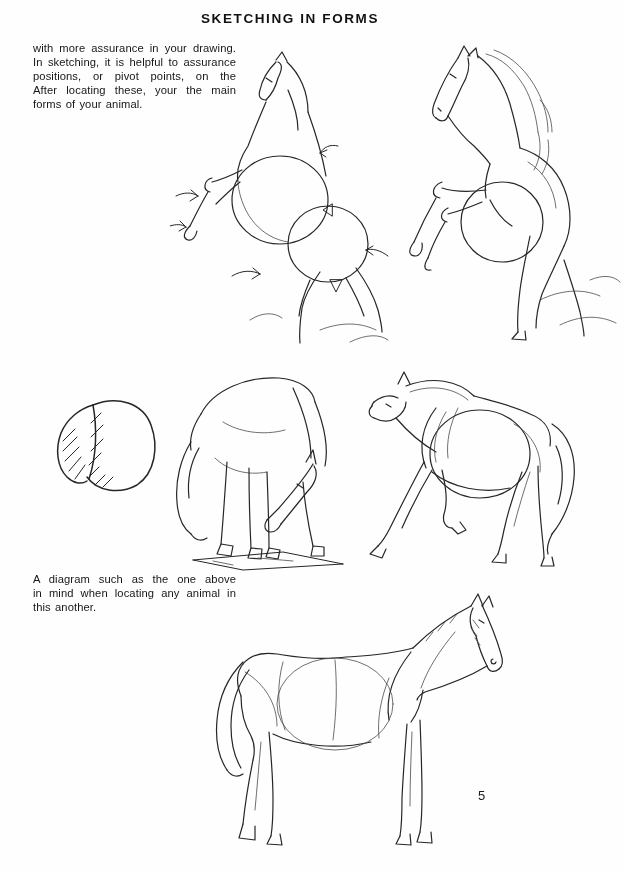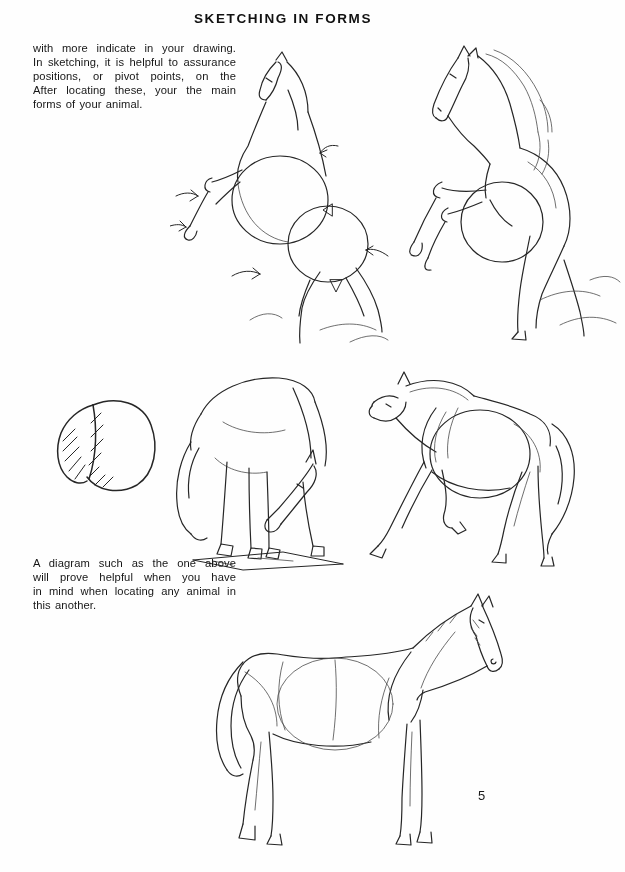--- a/index.html
+++ b/index.html
@@ -6,63 +6,63 @@
   body{
     width:625px;height:872px;
     background:#fefefe;
     font-family:"Liberation Sans", sans-serif;
     position:relative;
     overflow:hidden;
     color:#1f1f1f;
   }
   .page{position:absolute;inset:0;}
   .page-title{
-    position:absolute;left:194px;top:11px;
+    position:absolute;left:201px;top:11px;
     font-size:13.5px;font-weight:bold;letter-spacing:1.6px;
     color:#111;
     white-space:nowrap;
   }
   .para{
     position:absolute;left:33px;width:203px;
     font-size:11.2px;line-height:14px;
     color:#161616;
     letter-spacing:0.1px;
   }
   .para .ln{
     text-align:justify;
     text-align-last:justify;
     height:14px;overflow:hidden;
     word-spacing:1px;
   }
   .para .ln.last{
     text-align:center;text-align-last:left;
   }
   #intro{top:41px;}
-  #note{top:556px;}
+  #note{top:572px;}
   .page-num{
     position:absolute;left:478px;top:788px;
     font-size:13px;color:#1a1a1a;
   }
   .fig{position:absolute;}
   svg{display:block;}
   .ink{stroke:#262626;fill:none;stroke-linecap:round;stroke-linejoin:round;}
   .w1{stroke-width:1;}
   .w12{stroke-width:1.2;}
   .w15{stroke-width:1.5;}
   .lt{stroke:#4a4a4a;stroke-width:0.8;}
 </style>
 </head>
 <body>
 
 <div class="page">
 
   <div class="page-title">SKETCHING IN FORMS</div>
 
   <div class="para" id="intro">
-    <div class="ln">with more indicate in your drawing.</div>
+    <div class="ln">with more assurance in your drawing.</div>
     <div class="ln">In sketching, it is helpful to assurance the</div>
     <div class="ln">positions, or pivot points, on the sketch.</div>
     <div class="ln">After locating these, your the main</div>
     <div class="ln last">forms of your animal.</div>
   </div>
 
   <svg class="fig" style="left:170px;top:50px;" width="220" height="296" viewBox="0 0 220 296">
     <g class="ink w12">
 
       <path d="M106,10 L112,2 L117,11"></path>
@@ -311,20 +311,19 @@
       <ellipse class="lt" cx="150" cy="112" rx="58" ry="46"></ellipse>
       <path class="lt" d="M60,80 C80,92 92,112 92,134"></path>
       <path class="lt" d="M150,68 C152,92 152,116 148,148"></path>
       <path class="lt" d="M204,86 C196,106 192,126 194,146"></path>
       <path class="lt" d="M98,70 C92,92 92,116 100,138"></path>
     </g>
   </svg>
 
   <div class="para" id="note">
     <div class="ln">A diagram such as the one above</div>
-    <div class="ln">will prove helpful when you have</div>
     <div class="ln">in mind when locating any animal in</div>
     <div class="ln last">this another.</div>
   </div>
 
   <div class="page-num">5</div>
 
 </div>
 
 </body></html>

